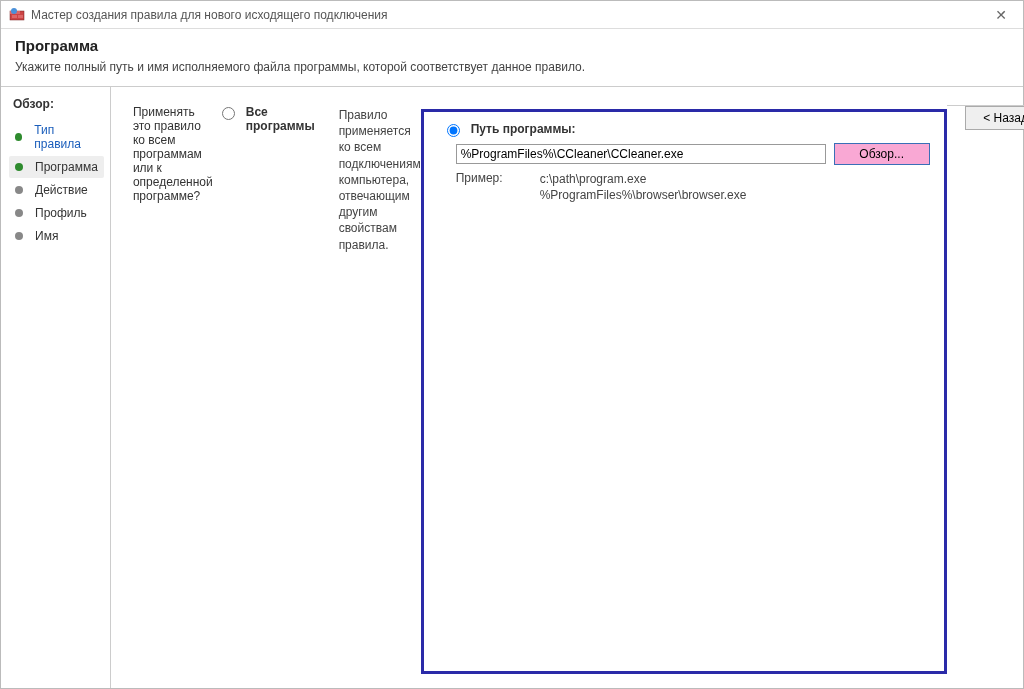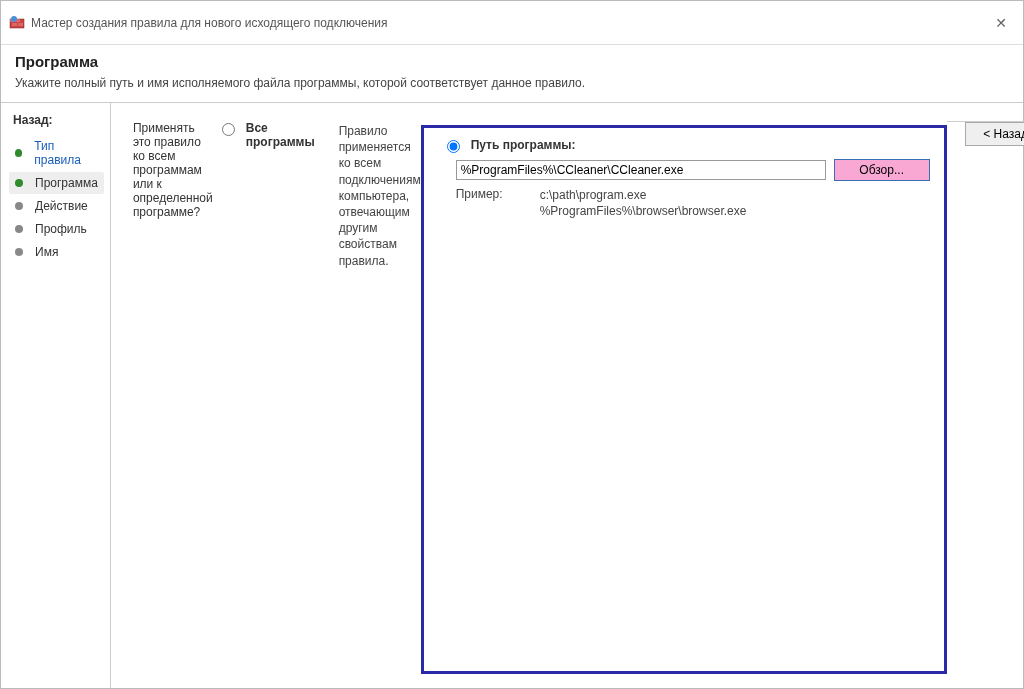--- a/index.html
+++ b/index.html
@@ -1,18 +1,18 @@
 <!DOCTYPE html>
 <html><head>
 <meta charset="utf-8">
 <style>
   * { box-sizing: border-box; }
   html, body { margin:0; padding:0; width:1024px; height:689px; font-family: "Segoe UI", Tahoma, sans-serif; font-size:12px; background:#fff; color:#333; }
   .window { width:1024px; height:689px; border:1px solid #bbb; display:flex; flex-direction:column; }
-  .titlebar { height:44px; display:flex; align-items:center; padding:0 8px; border-bottom:1px solid #ddd; color:#555; }
+  .titlebar { height:28px; display:flex; align-items:center; padding:0 8px; border-bottom:1px solid #ddd; color:#555; }
   .titlebar .icon { width:16px; height:16px; margin-right:6px; display:inline-flex; align-items:center; justify-content:center; }
   .titlebar .title { flex:1; font-size:12px; }
   .titlebar .close { width:28px; text-align:center; font-size:14px; color:#666; cursor:pointer; }
   .header { padding:8px 14px 12px 14px; border-bottom:1px solid #ccc; }
   .header h1 { margin:0 0 6px 0; font-size:15px; font-weight:600; color:#222; }
   .header .desc { font-size:12px; color:#444; }
   .body { flex:1; display:flex; }
   .sidebar { width:190px; border-right:1px solid #ccc; padding:10px 0 0 8px; }
   .sidebar .steps-title { font-weight:600; font-size:12px; margin:0 0 8px 4px; }
   .sidebar ul { list-style:none; margin:0; padding:0; }
@@ -60,21 +60,21 @@
   </div>
 
   <div class="header">
     <h1>Программа</h1>
     <div class="desc">Укажите полный путь и имя исполняемого файла программы, которой соответствует данное правило.</div>
   </div>
 
   <div class="body">
 
     <div class="sidebar">
-      <div class="steps-title">Назад:</div>
+      <div class="steps-title">Обзор:</div>
       <ul>
         <li class="link">
           <span class="bullet done"></span>
           <span class="text">Тип правила</span>
         </li>
         <li class="current">
           <span class="bullet done"></span>
           <span class="text">Программа</span>
         </li>
         <li>

